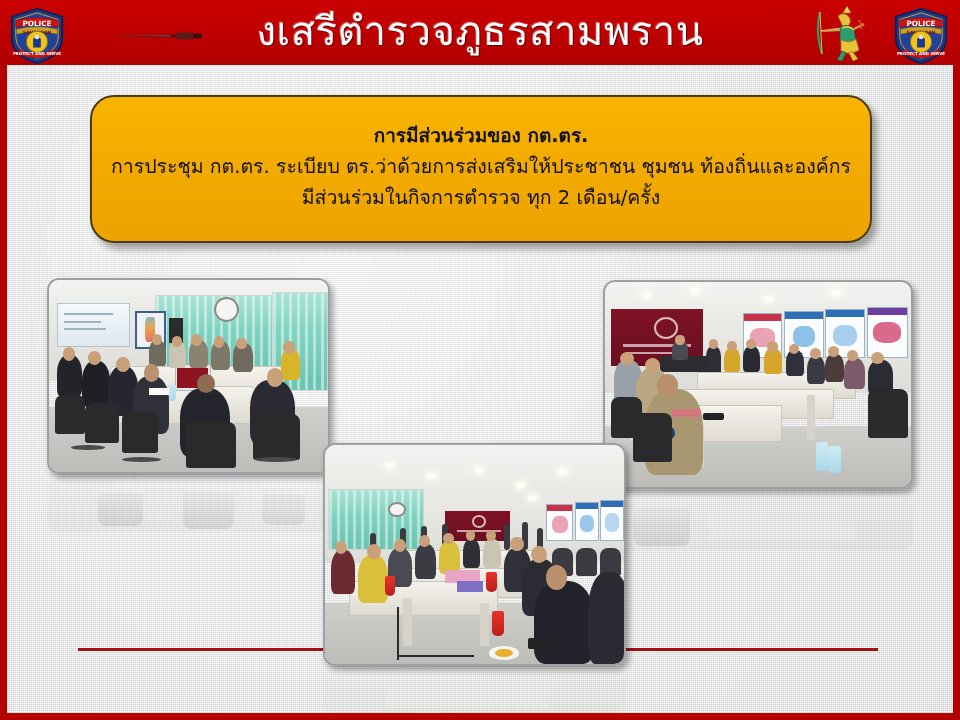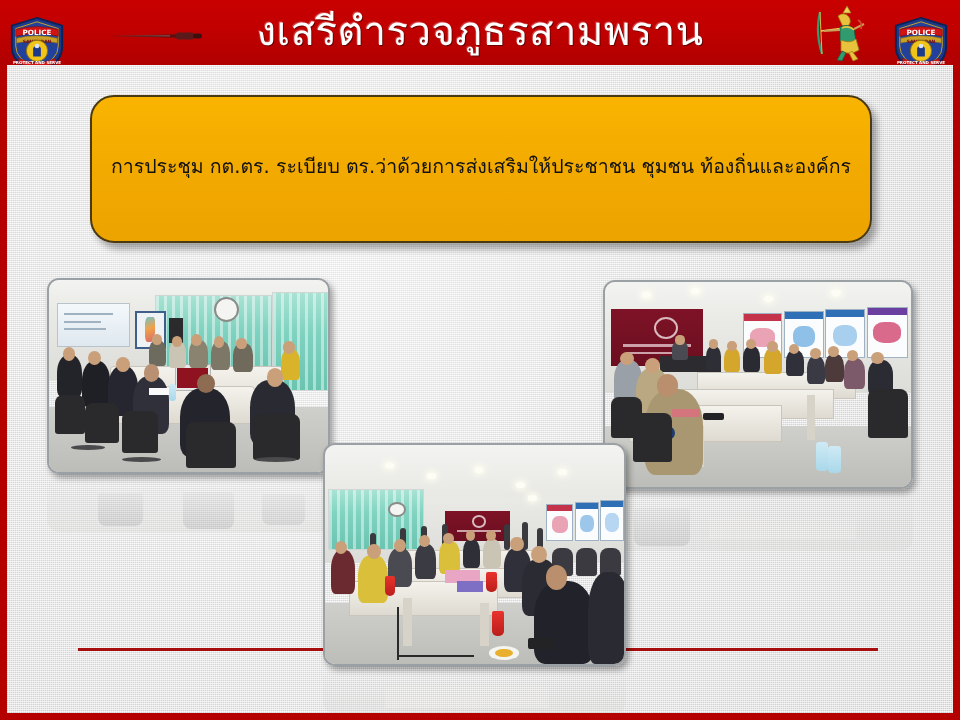--- a/index.html
+++ b/index.html
@@ -68,21 +68,21 @@
     line-height: 1;
     letter-spacing: .5px;
     text-shadow: 1px 1px 0 rgba(0,0,0,.45), -1px -1px 0 rgba(255,255,255,.25);
     font-family: "DejaVu Sans", "Liberation Sans", sans-serif;
     padding-bottom: 4px;
   }
 
   
   .badge {
     position: absolute;
-    top: 16px;
+    top: 7px;
     width: 58px; height: 58px;
     z-index: 5;
   }
   .badge-left  { left: 8px; }
   .badge-right { right: 10px; }
 
   
   .archer {
     position: absolute;
     top: 4px; right: 90px;
@@ -315,21 +315,23 @@
         <circle cx="30" cy="36" r="11" fill="#f0c419" stroke="#8a6e14" stroke-width="1"></circle>
         <path d="M26 42 L26 33 Q30 28 34 33 L34 42 Z" fill="#1b3a8c"></path>
         <circle cx="30" cy="31" r="2.4" fill="#d9e3f5"></circle>
         <path d="M11 44 Q30 52 49 44 L49 49 Q30 56 11 49 Z" fill="#d01313" stroke="#8d0b0b" stroke-width=".6"></path>
         <text x="30" y="49.5" font-size="4.2" font-family="DejaVu Sans, sans-serif" font-weight="bold" fill="#ffffff" text-anchor="middle">PROTECT AND SERVE</text>
       </svg>
     </div>
   </div>
 
   <div class="callout">
+    <div class="callout-line l1">การมีส่วนร่วมของ กต.ตร.</div>
     <div class="callout-line l2">การประชุม กต.ตร. ระเบียบ ตร.ว่าด้วยการส่งเสริมให้ประชาชน ชุมชน ท้องถิ่นและองค์กร</div>
+    <div class="callout-line l3">มีส่วนร่วมในกิจการตำรวจ ทุก 2 เดือน/ครั้ง</div>
   </div>
 
   <div class="rule"></div>
 
   <div class="reflection refl-1">
     <div class="scene">
       <div class="floor" style="height:100%"></div>
       <div class="chair" style="left:18%;top:10%;width:16%;height:60%;opacity:.55"></div>
       <div class="chair" style="left:48%;top:6%;width:18%;height:66%;opacity:.5"></div>
       <div class="chair" style="left:76%;top:12%;width:15%;height:55%;opacity:.45"></div>

